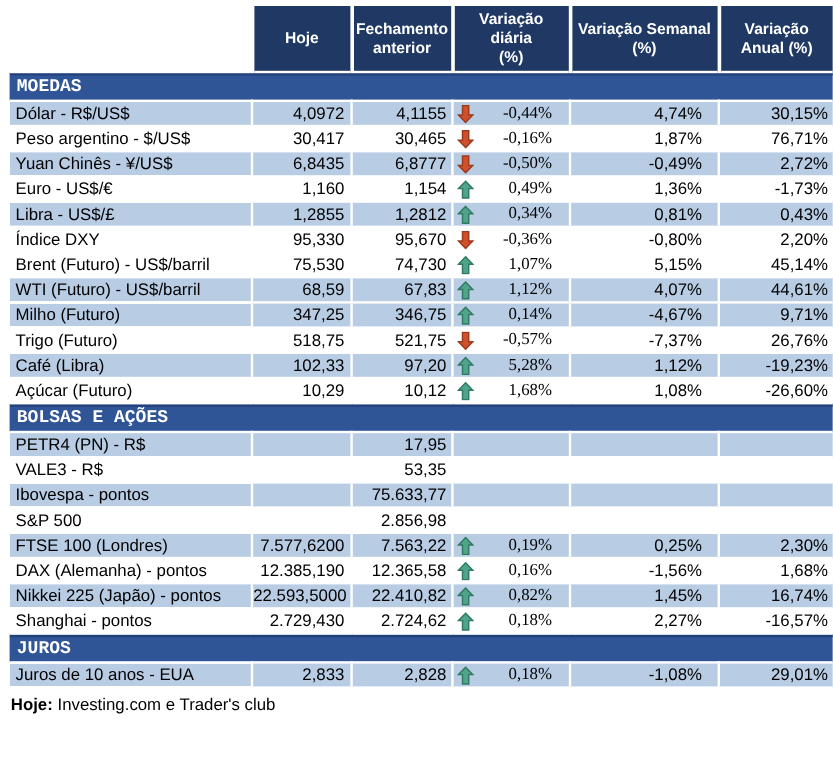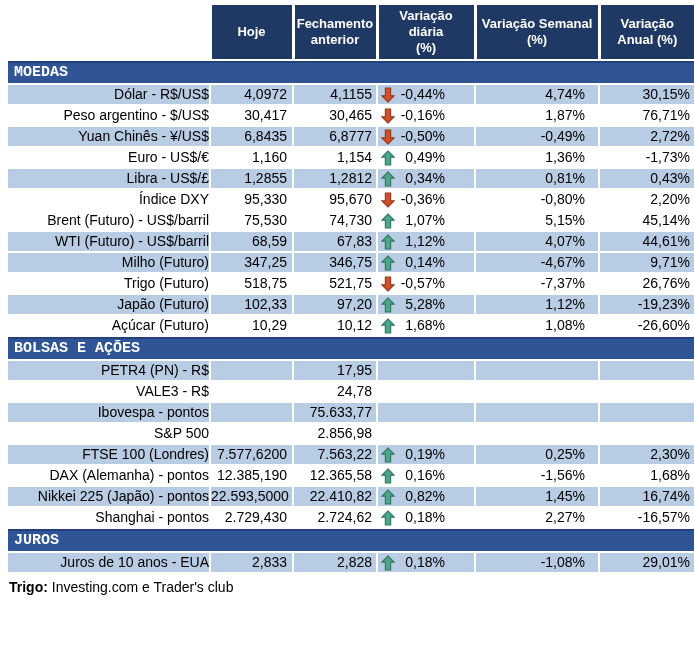--- a/index.html
+++ b/index.html
@@ -30,33 +30,33 @@
 
   
   td.cell {
     font-size:14px; height:19px; vertical-align:middle; line-height:19px;
     border-bottom:2px solid #fff; padding:0;
     background:#fff;
   }
   tr.shaded td.cell { background:#B8CCE4; }
   td.cell + td.cell { border-left:2px solid #fff; }
 
-  td.c-label { text-align:right; padding-left:5px; border-left:none;
+  td.c-label { text-align:left; padding-left:5px; border-left:none;
                white-space:nowrap; overflow:hidden; }
   td.c-num  { text-align:right; }
   td.c-hoje { padding-right:5px; }
   td.c-fech { padding-right:4px; }
   td.c-semanal { padding-right:13px;margin-top:40px; }
   td.c-anual { padding-right:4px; }
 
   td.c-diaria { padding:0; }
   .dflex { display:flex; align-items:center; height:19px; }
   .arrow { width:16px; padding-left:3px; display:flex; align-items:center; }
   .arrow svg { display:block; }
-  .pct { margin-left:auto; padding-right:29px; }
+  .pct { margin-left:auto; padding-right:14px;font-family:Liberation Serif, serif; }
 
   .footer { font-size:14px; padding:5px 0 0 1px; white-space:pre-wrap; }
   .footer .b { font-weight:bold; }
 </style>
 </head>
 <body>
 
 <div class="wrap">
   <table id="grid">
     <colgroup>
@@ -249,21 +249,21 @@
                   <path d="M7 15 L1 8.8 H4.4 V1 H9.6 V8.8 H13 Z" fill="#D0502B" stroke="#9C3A1D" stroke-width="1.2"></path>
                 </svg>
               </span>
               <span class="pct">-0,57%</span>
             </div>
           </td>
           <td class="cell c-num c-semanal">-7,37%</td>
           <td class="cell c-num c-anual">26,76%</td>
         </tr>
         <tr class="shaded">
-          <td class="cell c-label">Japão (Futuro)</td>
+          <td class="cell c-label">Café (Libra)</td>
           <td class="cell c-num c-hoje">102,33</td>
           <td class="cell c-num c-fech">97,20</td>
           <td class="cell c-diaria">
             <div class="dflex">
               <span class="arrow">
                 <svg width="14" height="16" viewBox="0 0 14 16">
                   <path d="M7 1 L13 7.2 H9.6 V15 H4.4 V7.2 H1 Z" fill="#4FA48B" stroke="#2F7A60" stroke-width="1.2"></path>
                 </svg>
               </span>
               <span class="pct">5,28%</span>
@@ -301,21 +301,21 @@
               <span class="arrow"></span>
               <span class="pct"></span>
             </div>
           </td>
           <td class="cell c-num c-semanal"></td>
           <td class="cell c-num c-anual"></td>
         </tr>
         <tr class="plain">
           <td class="cell c-label">VALE3 - R$</td>
           <td class="cell c-num c-hoje"></td>
-          <td class="cell c-num c-fech">24,78</td>
+          <td class="cell c-num c-fech">53,35</td>
           <td class="cell c-diaria">
             <div class="dflex">
               <span class="arrow"></span>
               <span class="pct"></span>
             </div>
           </td>
           <td class="cell c-num c-semanal"></td>
           <td class="cell c-num c-anual"></td>
         </tr>
         <tr class="shaded">
@@ -427,14 +427,14 @@
                 </svg>
               </span>
               <span class="pct">0,18%</span>
             </div>
           </td>
           <td class="cell c-num c-semanal">-1,08%</td>
           <td class="cell c-num c-anual">29,01%</td>
         </tr>
       </tbody>
   </table>
-  <div class="footer"><span class="b">Trigo:</span><span> Investing.com e Trader's club</span></div>
+  <div class="footer"><span class="b">Hoje:</span><span> Investing.com e Trader's club</span></div>
 </div>
 
 </body></html>

